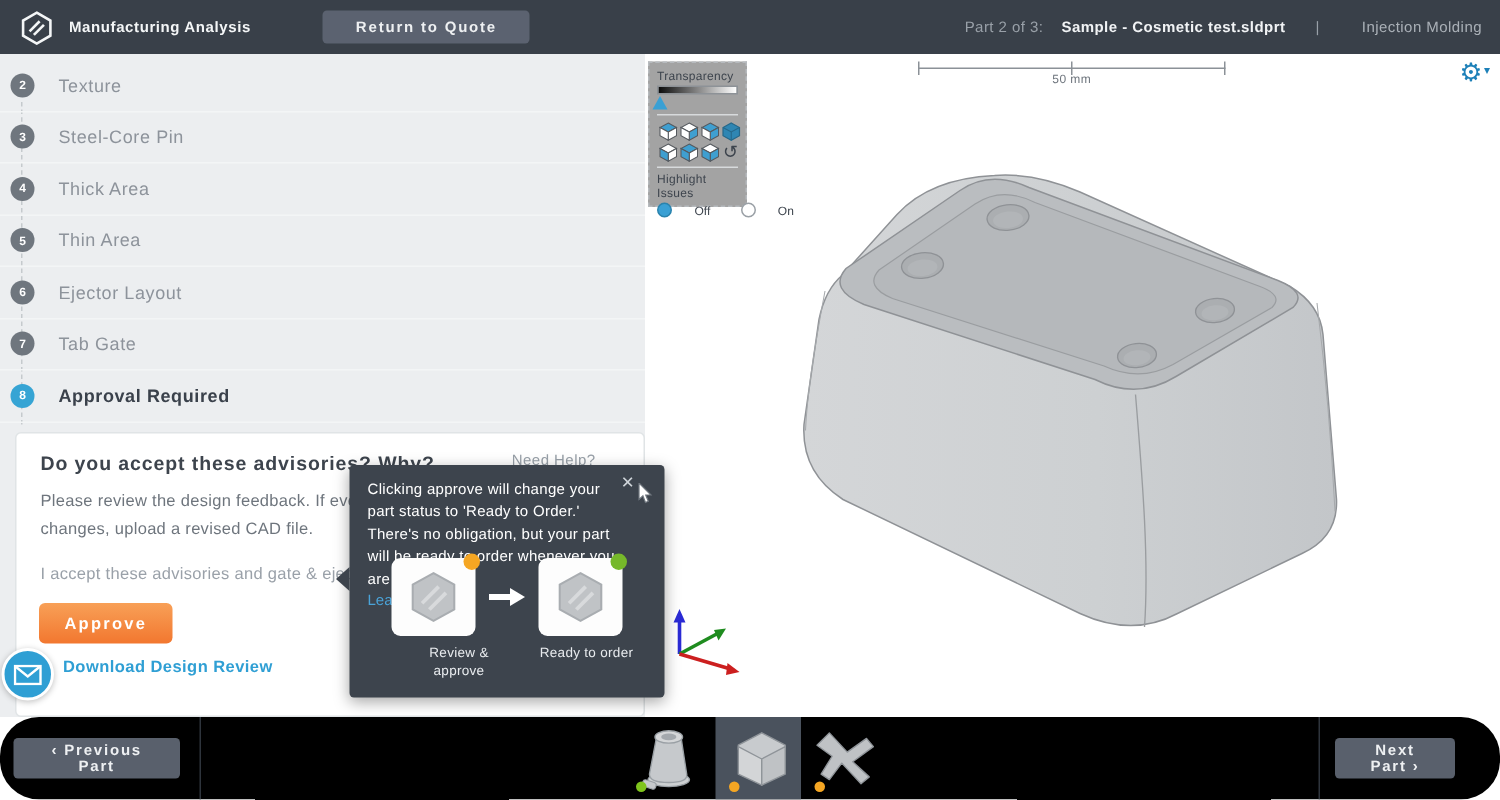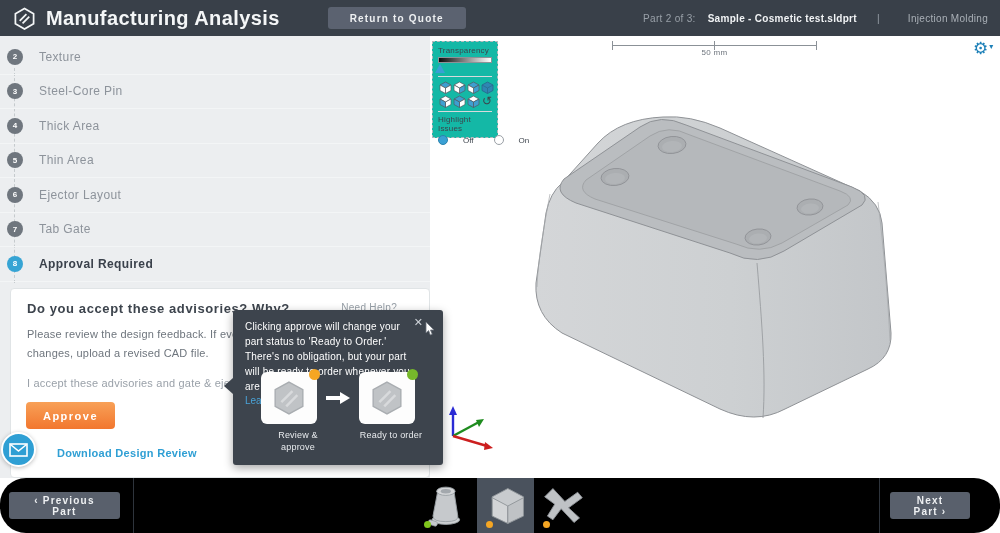--- a/index.html
+++ b/index.html
@@ -3,21 +3,21 @@
 <meta charset="utf-8">
 <style>
   * { margin:0; padding:0; box-sizing:border-box; }
   html,body { width:1000px; height:533px; }
   body { font-family:"Liberation Sans", sans-serif; overflow:hidden; background:#fff; }
   #app { position:relative; width:1000px; height:533px; overflow:hidden; }
 
   
   .topbar { position:absolute; left:0; top:0; width:1000px; height:36px; background:#394049; display:flex; align-items:center; z-index:30; }
   .logo { margin-left:13px; width:23px; height:23px; flex:none; }
-  .app-title { color:#f4f6f7; font-size:20px; font-weight:bold; letter-spacing:.4px; margin-left:10px; }
+  .app-title { color:#f4f6f7; font-size:10px; font-weight:bold; letter-spacing:.4px; margin-left:10px; }
   .return-btn { margin-left:48px; background:#5b6270; color:#eef0f2; border:none; border-radius:3px; height:22px; padding:0 22px; font-size:10px; font-weight:bold; letter-spacing:1.2px; cursor:pointer; font-family:inherit; }
   .topbar-right { position:absolute; right:12px; top:0; height:36px; display:flex; align-items:center; font-size:10px; letter-spacing:.3px;gap:6px; }
   .part-progress { color:#99a0a8; margin-right:6px; }
   .part-name { color:#f1f3f5; font-weight:bold; }
   .tb-sep { color:#99a0a8; margin:0 14px; }
   .process { color:#aab0b7;margin-left:8px; }
 
   
   .sidebar { position:absolute; left:0; top:36px; width:430px; height:442px; background:#eceef0; }
   .steps { position:absolute; left:0; top:4px; width:430px; }
@@ -28,39 +28,39 @@
   .step.active .badge { background:#36a4d4; }
   .step.active .step-label { color:#3a414b; font-weight:bold; }
 
   
   .card { position:absolute; left:10px; top:288px; width:420px; height:190px; background:#ffffff; border:1px solid #e0e4e6; border-radius:4px; z-index:5; }
   .card-heading { position:absolute; left:16px; top:12px; font-size:13px; font-weight:bold; letter-spacing:.6px; color:#3d444d; white-space:nowrap; }
   .need-help { position:absolute; right:32px; top:13px; font-size:10px; color:#98a0a8; text-decoration:none; letter-spacing:.3px; }
   .card-body { position:absolute; left:16px; top:36px; width:395px; font-size:11px; color:#6e757d; line-height:1.7; letter-spacing:.2px; white-space:nowrap; overflow:hidden; }
   .accept-line { position:absolute; left:16px; top:88px; font-size:11px; color:#9aa1a9; letter-spacing:.2px; white-space:nowrap; }
   .approve-btn { position:absolute; left:15px; top:113px; width:89px; height:27px; border:none; border-radius:4px; background:linear-gradient(180deg,#f8a057,#f2772f); color:#fff; font-size:11px; font-weight:bold; letter-spacing:1.5px; cursor:pointer; font-family:inherit; }
-  .download-link { position:absolute; left:31px; top:158px; font-size:11px; font-weight:bold; color:#2f9fd4; text-decoration:none; letter-spacing:.3px;margin-left:15px; }
+  .download-link { position:absolute; left:31px; top:150px; font-size:11px; font-weight:bold; color:#2f9fd4; text-decoration:none; letter-spacing:.3px; }
 
   
   .chat-btn { position:absolute; left:1px; top:432px; width:35px; height:35px; border-radius:50%; background:#2f9fd4; border:2px solid #fff; box-shadow:0 1px 4px rgba(0,0,0,.25); display:flex; align-items:center; justify-content:center; z-index:8; cursor:pointer; }
 
   
   .viewport { position:absolute; left:430px; top:36px; width:570px; height:442px; background:#ffffff; }
 
   .ruler { position:absolute; left:612px; top:41px; width:205px; height:16px; z-index:4; }
   .ruler-line { position:absolute; left:0; top:4px; width:205px; border-top:1px solid #8b9197; }
   .ruler-tick { position:absolute; top:0; width:1px; height:9px; background:#8b9197; }
   .ruler-label { position:absolute; left:0; right:0; top:7px; text-align:center; font-size:8px; color:#6e757d; letter-spacing:.3px; }
 
   .gear-wrap { position:absolute; left:973px; top:40px; z-index:4; display:flex; align-items:flex-start; cursor:pointer; }
   .gear-glyph { font-size:17px; color:#1d80b8; line-height:1; }
   .gear-caret { font-size:8px; color:#1d80b8; margin-left:1px; margin-top:2px; }
 
   
-  .view-panel { position:absolute; left:432px; top:41px; width:66px; height:97px; background:#14b8a6; border:1px dashed #b6babe; z-index:6; padding:4px 5px; }
+  .view-panel { position:absolute; left:432px; top:41px; width:66px; height:97px; background:#a3a3a3; border:1px dashed #b6babe; z-index:6; padding:4px 5px; }
   .vp-label { font-size:8px; color:#3d444d; letter-spacing:.2px; }
   .vp-slider { margin-top:2px; width:54px; height:6px; border:1px solid #8d9297; background:linear-gradient(90deg,#0b0b0b,#ffffff); }
   .vp-thumb { width:0; height:0; border-left:5px solid transparent; border-right:5px solid transparent; border-bottom:9px solid #3aa0d4; margin-top:1px; margin-left:-3px; cursor:pointer; }
   .vp-divider { border-top:1px solid #d7dadc; margin:3px 0 3px 0; }
   .cube-grid { display:grid; grid-template-columns:repeat(4,14px); grid-auto-rows:14px; gap:0px; }
   .cube-cell { display:flex; align-items:center; justify-content:center; cursor:pointer; }
   .rotate-glyph { font-size:12px; color:#3d444d; line-height:1; cursor:pointer; }
   .hl-row { display:flex; align-items:center; margin-top:2px; gap:15px; }
   .radio { width:10px; height:10px; border-radius:50%; flex:none; cursor:pointer; }
   .radio.on-sel { background:#3aa0d4; border:1px solid #2a83ad; }
@@ -76,21 +76,21 @@
   .tooltip-text { padding:9px 26px 0 12px; font-size:10px; line-height:1.5; letter-spacing:.2px; }
   .learn-more { display:block; margin:1px 0 0 12px; font-size:10px; color:#4aa3d8; text-decoration:none; }
   .tooltip-close { position:absolute; right:20px; top:7px; font-size:11px; color:#cfd4d9; cursor:pointer; line-height:1; }
   .cursor-svg { position:absolute; right:8px; top:12px; }
   .tiles { position:absolute; left:0; top:62px; width:210px; display:flex; justify-content:center; align-items:center; gap:8px; }
   .tile { position:relative; width:56px; height:52px; background:#fdfdfd; border-radius:6px; display:flex; align-items:center; justify-content:center; }
   .tile-dot { position:absolute; right:-3px; top:-3px; width:11px; height:11px; border-radius:50%; }
   .dot-orange { background:#f5a623; }
   .dot-green { background:#76b82a; }
   .tile-label { position:absolute; top:120px; font-size:9px; line-height:1.3; text-align:center; color:#e8ebee; letter-spacing:.2px; }
-  .tile-label.l1 { left:20px; width:90px; }
+  .tile-label.l1 { left:28px; width:90px; }
   .tile-label.l2 { left:113px; width:90px; }
 
   
   .bottombar { position:absolute; left:0; top:478px; width:1000px; height:55px; background:#000000; z-index:30;border-radius:26px; }
   .bb-divider { position:absolute; top:0; width:1px; height:55px; background:#2e343c; }
   .nav-btn { position:absolute; top:14px; height:27px; background:#59606c; color:#eef0f2; border:none; border-radius:3px; font-size:10px; font-weight:bold; letter-spacing:1.2px; cursor:pointer; font-family:inherit; padding:0 14px; }
   .prev-btn { left:9px; width:111px; }
   .next-btn { right:30px; width:80px; }
   .thumb { position:absolute; top:0; width:57px; height:55px; display:flex; align-items:center; justify-content:center; cursor:pointer; }
   .thumb.selected { background:#4a525d; }

